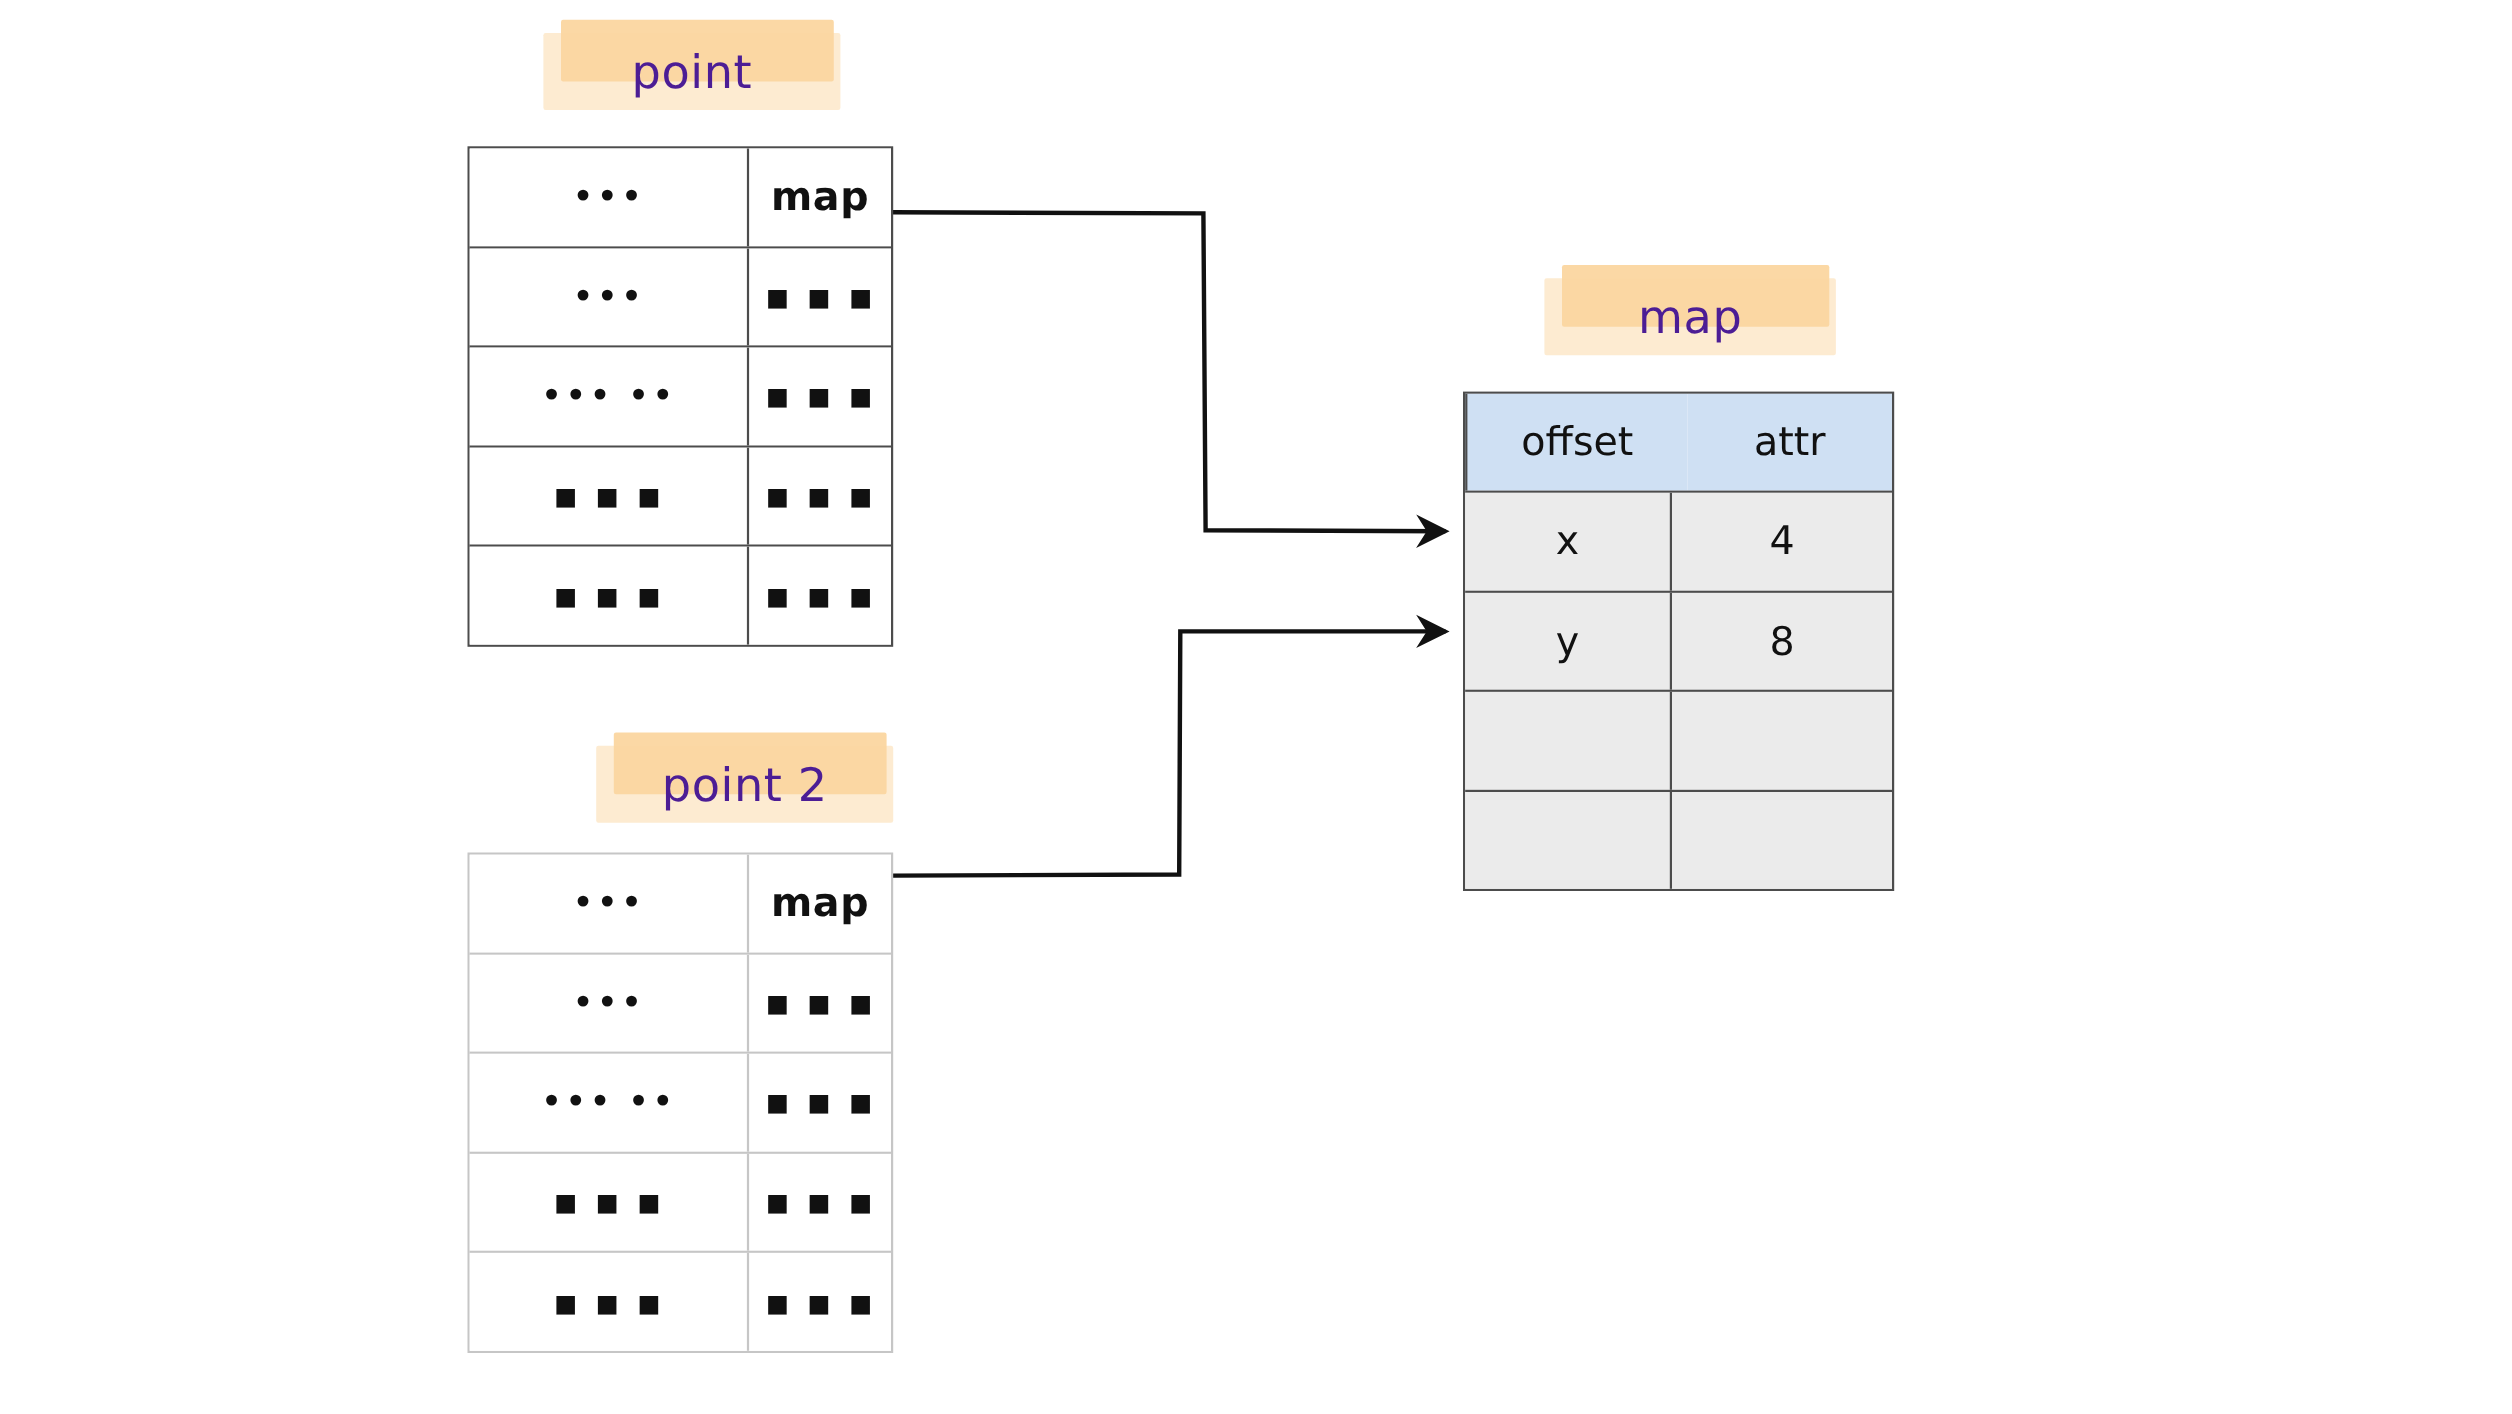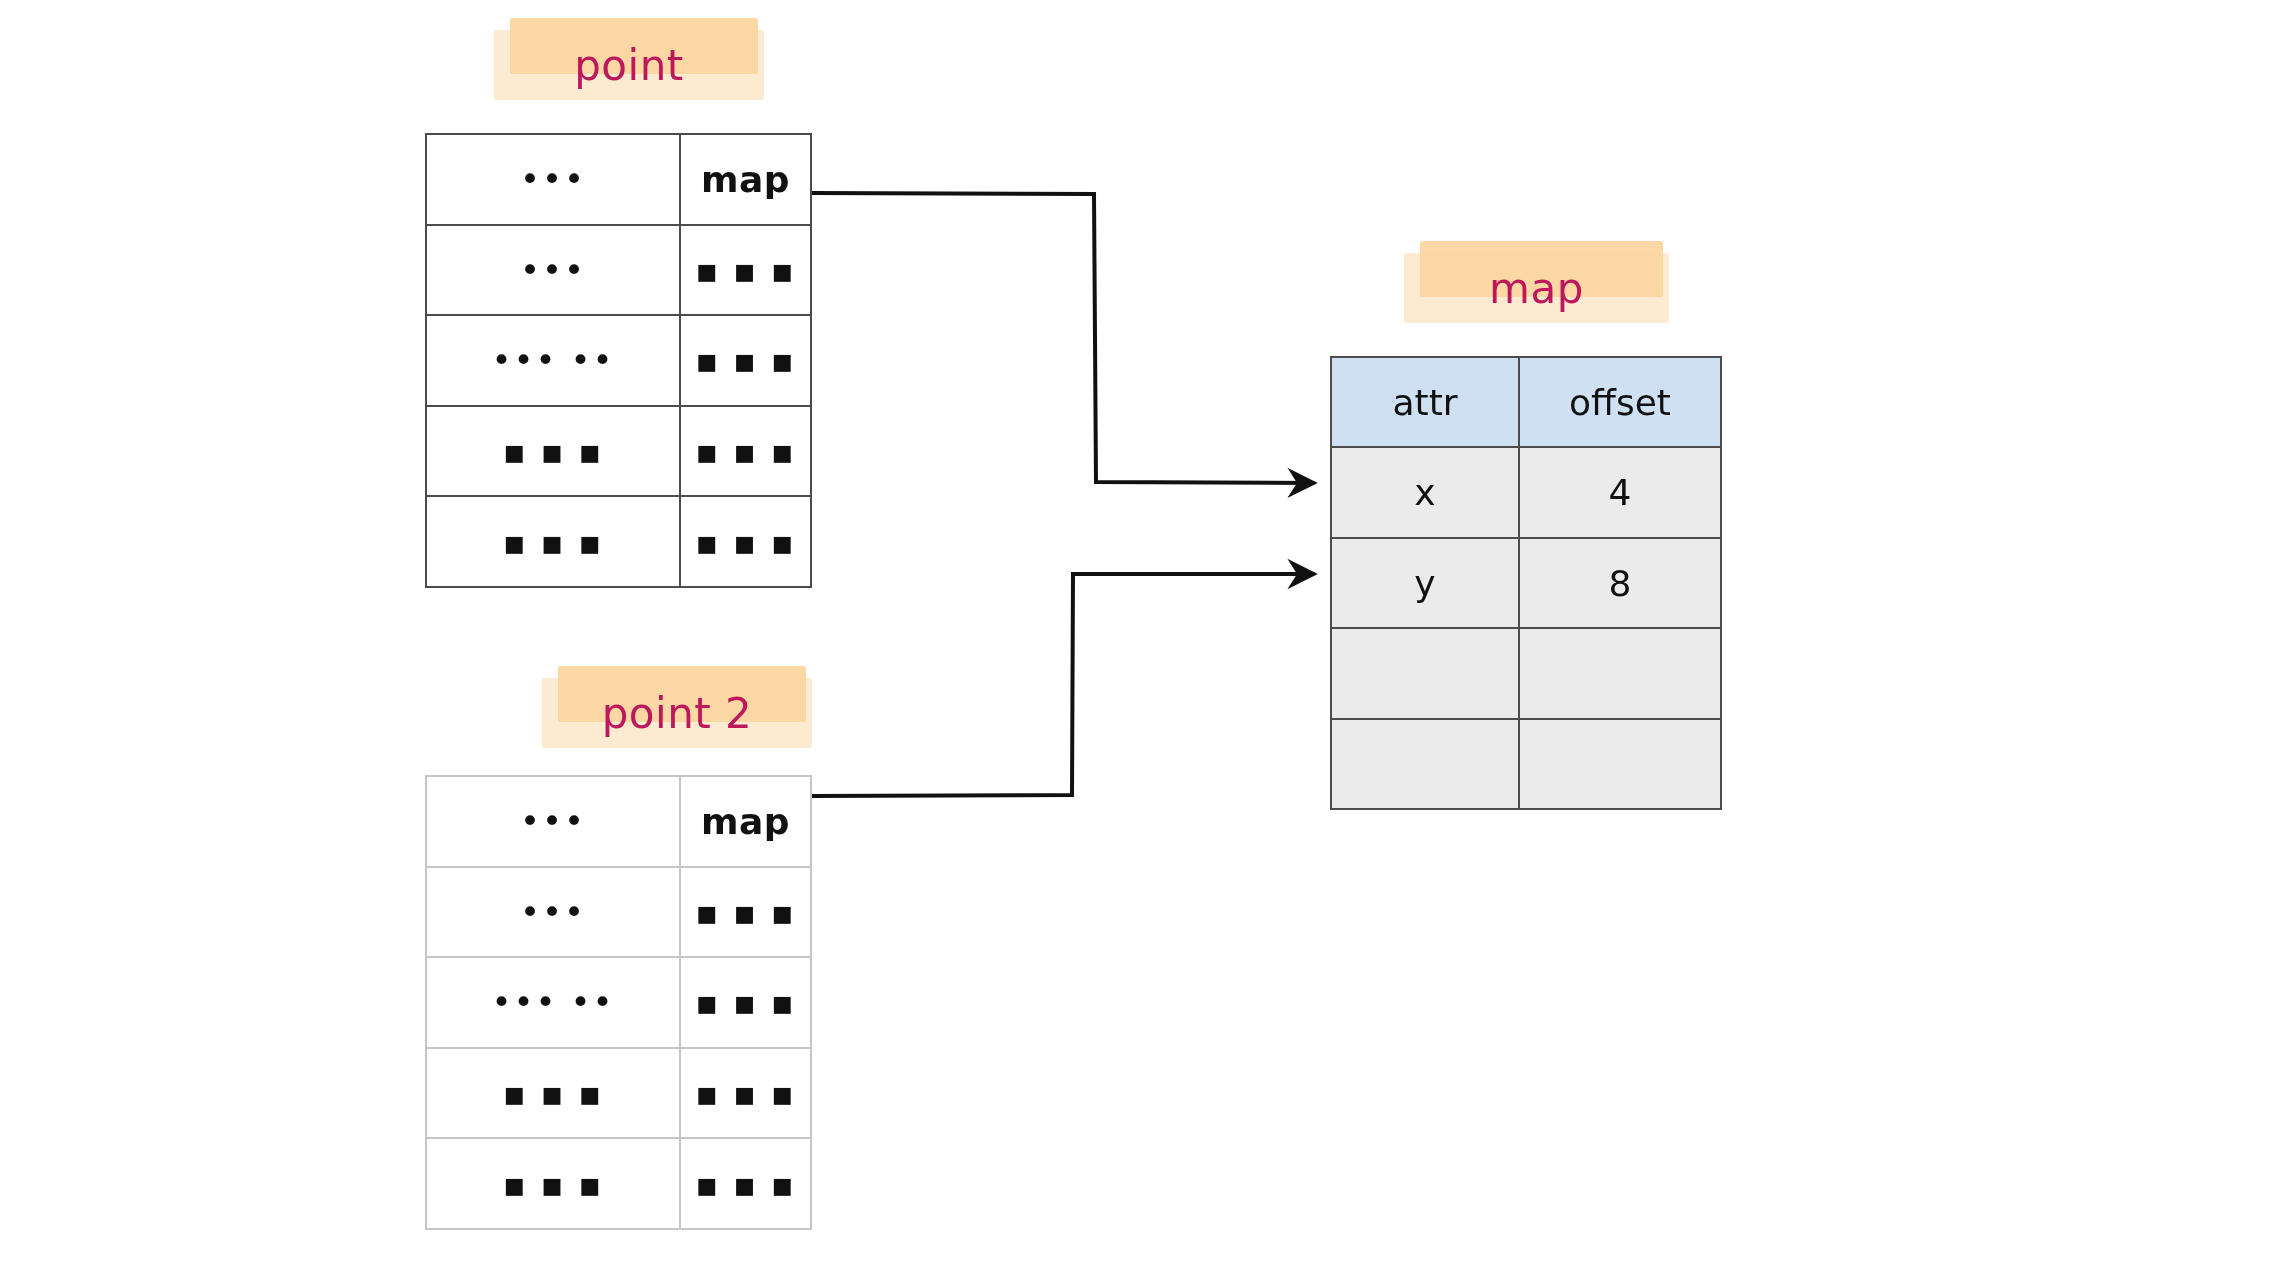--- a/index.html
+++ b/index.html
@@ -47,21 +47,21 @@
   }
   .sticky .hl-text {
     position: absolute;
     left: 0;
     top: 0;
     width: 100%;
     height: 100%;
     display: flex;
     align-items: center;
     justify-content: center;
-    color: #be185d;
+    color: #4c1d95;
     font-family: "DejaVu Sans", sans-serif;
     font-weight: 400;
     letter-spacing: 0.5px;
     white-space: nowrap;
   }
 
   
   .tbl {
     position: absolute;
     box-sizing: border-box;
@@ -278,22 +278,22 @@
 
   <div class="sticky" style="left:1404px; top:253px; width:265px; height:70px;">
     <span class="hl-back"></span>
     <span class="hl-front"></span>
     <span class="hl-text" style="font-size:42px;">map</span>
   </div>
 
   <div class="tbl map-tbl" style="left:1330px; top:356px; width:392px; height:454px;">
 
     <div class="row head">
+      <div class="cell col-b">offset</div>
       <div class="cell col-a">attr</div>
-      <div class="cell col-b">offset</div>
     </div>
 
     <div class="row">
       <div class="cell col-a">x</div>
       <div class="cell col-b">4</div>
     </div>
 
     <div class="row">
       <div class="cell col-a">y</div>
       <div class="cell col-b">8</div>

